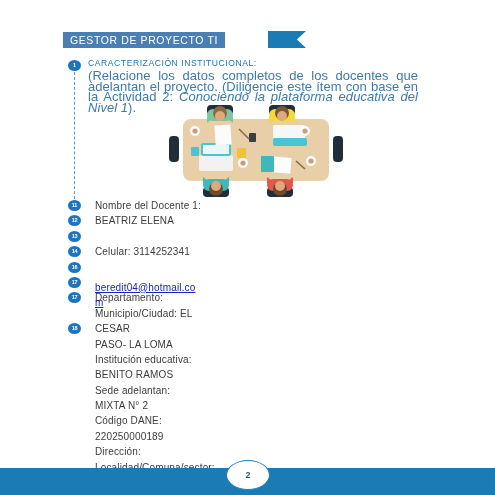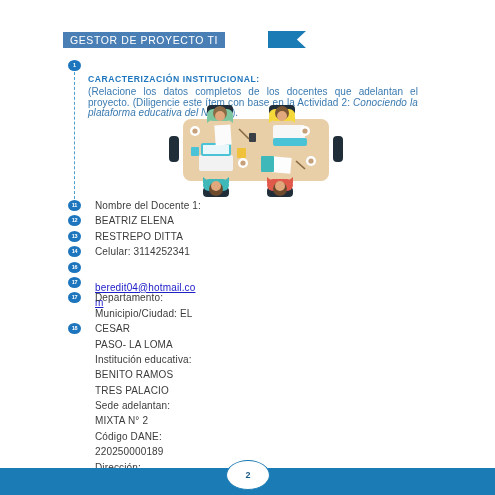--- a/index.html
+++ b/index.html
@@ -82,28 +82,28 @@
 
   
   .section-head {
     position: absolute;
     left: 88px; top: 58px;
     width: 330px;
   }
   .section-title {
     color: #1d75bd;
     font-size: 8.6px;
-    font-weight: bold;
+    font-weight: normal;
     letter-spacing: 0.55px;
-    margin: 16px 0 3px 0;
+    margin: 0 0 3px 0;
     line-height: 10px;
   }
   .section-para {
     color: #3a7ab0;
-    font-size: 10px;
+    font-size: 13px;
     line-height: 10.5px;
     margin: 0;
     text-align: justify;
     letter-spacing: 0.05px;
   }
   .section-para .ital {
     font-style: italic;
   }
 
   
@@ -258,21 +258,20 @@
     <div class="field-row">
       <span class="bullet">11</span>
       <span class="field-text">Nombre del Docente 1:</span>
     </div>
     <div class="field-row">
       <span class="bullet">12</span>
       <span class="field-text">BEATRIZ  ELENA</span>
     </div>
     <div class="field-row">
       <span class="bullet">13</span>
-      <span class="field-text">RESTREPO DITTA</span>
     </div>
     <div class="field-row">
       <span class="bullet">14</span>
       <span class="field-text">Celular:  3114252341</span>
     </div>
     <div class="field-row">
       <span class="bullet">16</span>
       <span class="field-text link">beredit04@hotmail.co</span>
     </div>
     <div class="field-row">
@@ -293,23 +292,20 @@
     <div class="field-row">
       <span class="field-text">PASO- LA LOMA</span>
     </div>
     <div class="field-row">
       <span class="field-text">Institución  educativa:</span>
     </div>
     <div class="field-row">
       <span class="field-text">BENITO  RAMOS</span>
     </div>
     <div class="field-row">
-      <span class="field-text">TRES PALACIO</span>
-    </div>
-    <div class="field-row">
       <span class="field-text"> Sede adelantan:</span>
     </div>
     <div class="field-row">
       <span class="field-text">MIXTA  N° 2</span>
     </div>
     <div class="field-row">
       <span class="field-text">Código DANE:</span>
     </div>
     <div class="field-row">
       <span class="field-text">220250000189</span>

